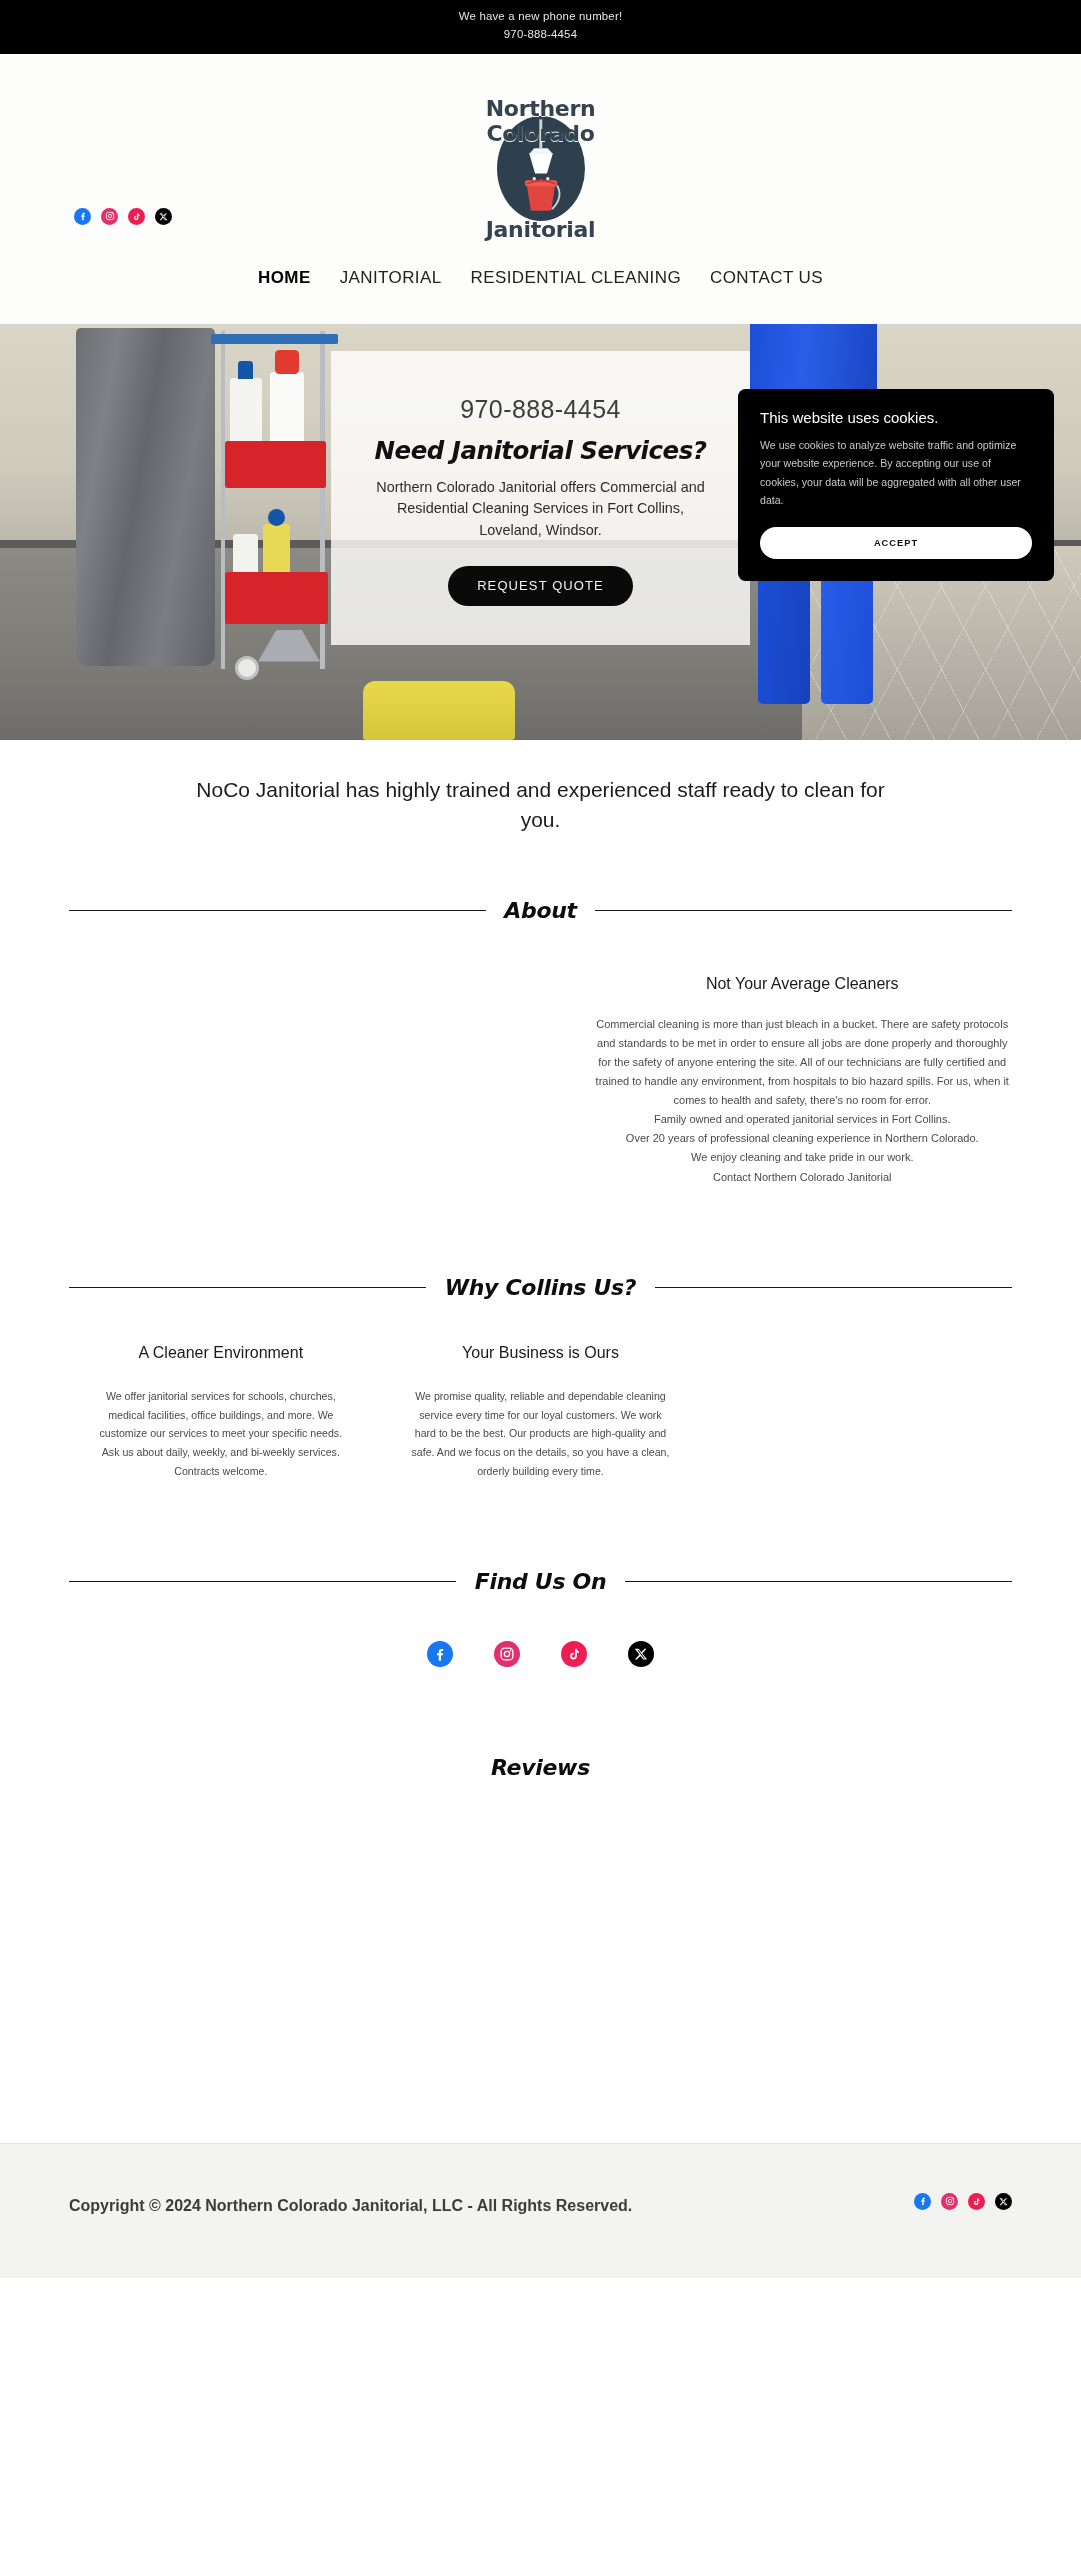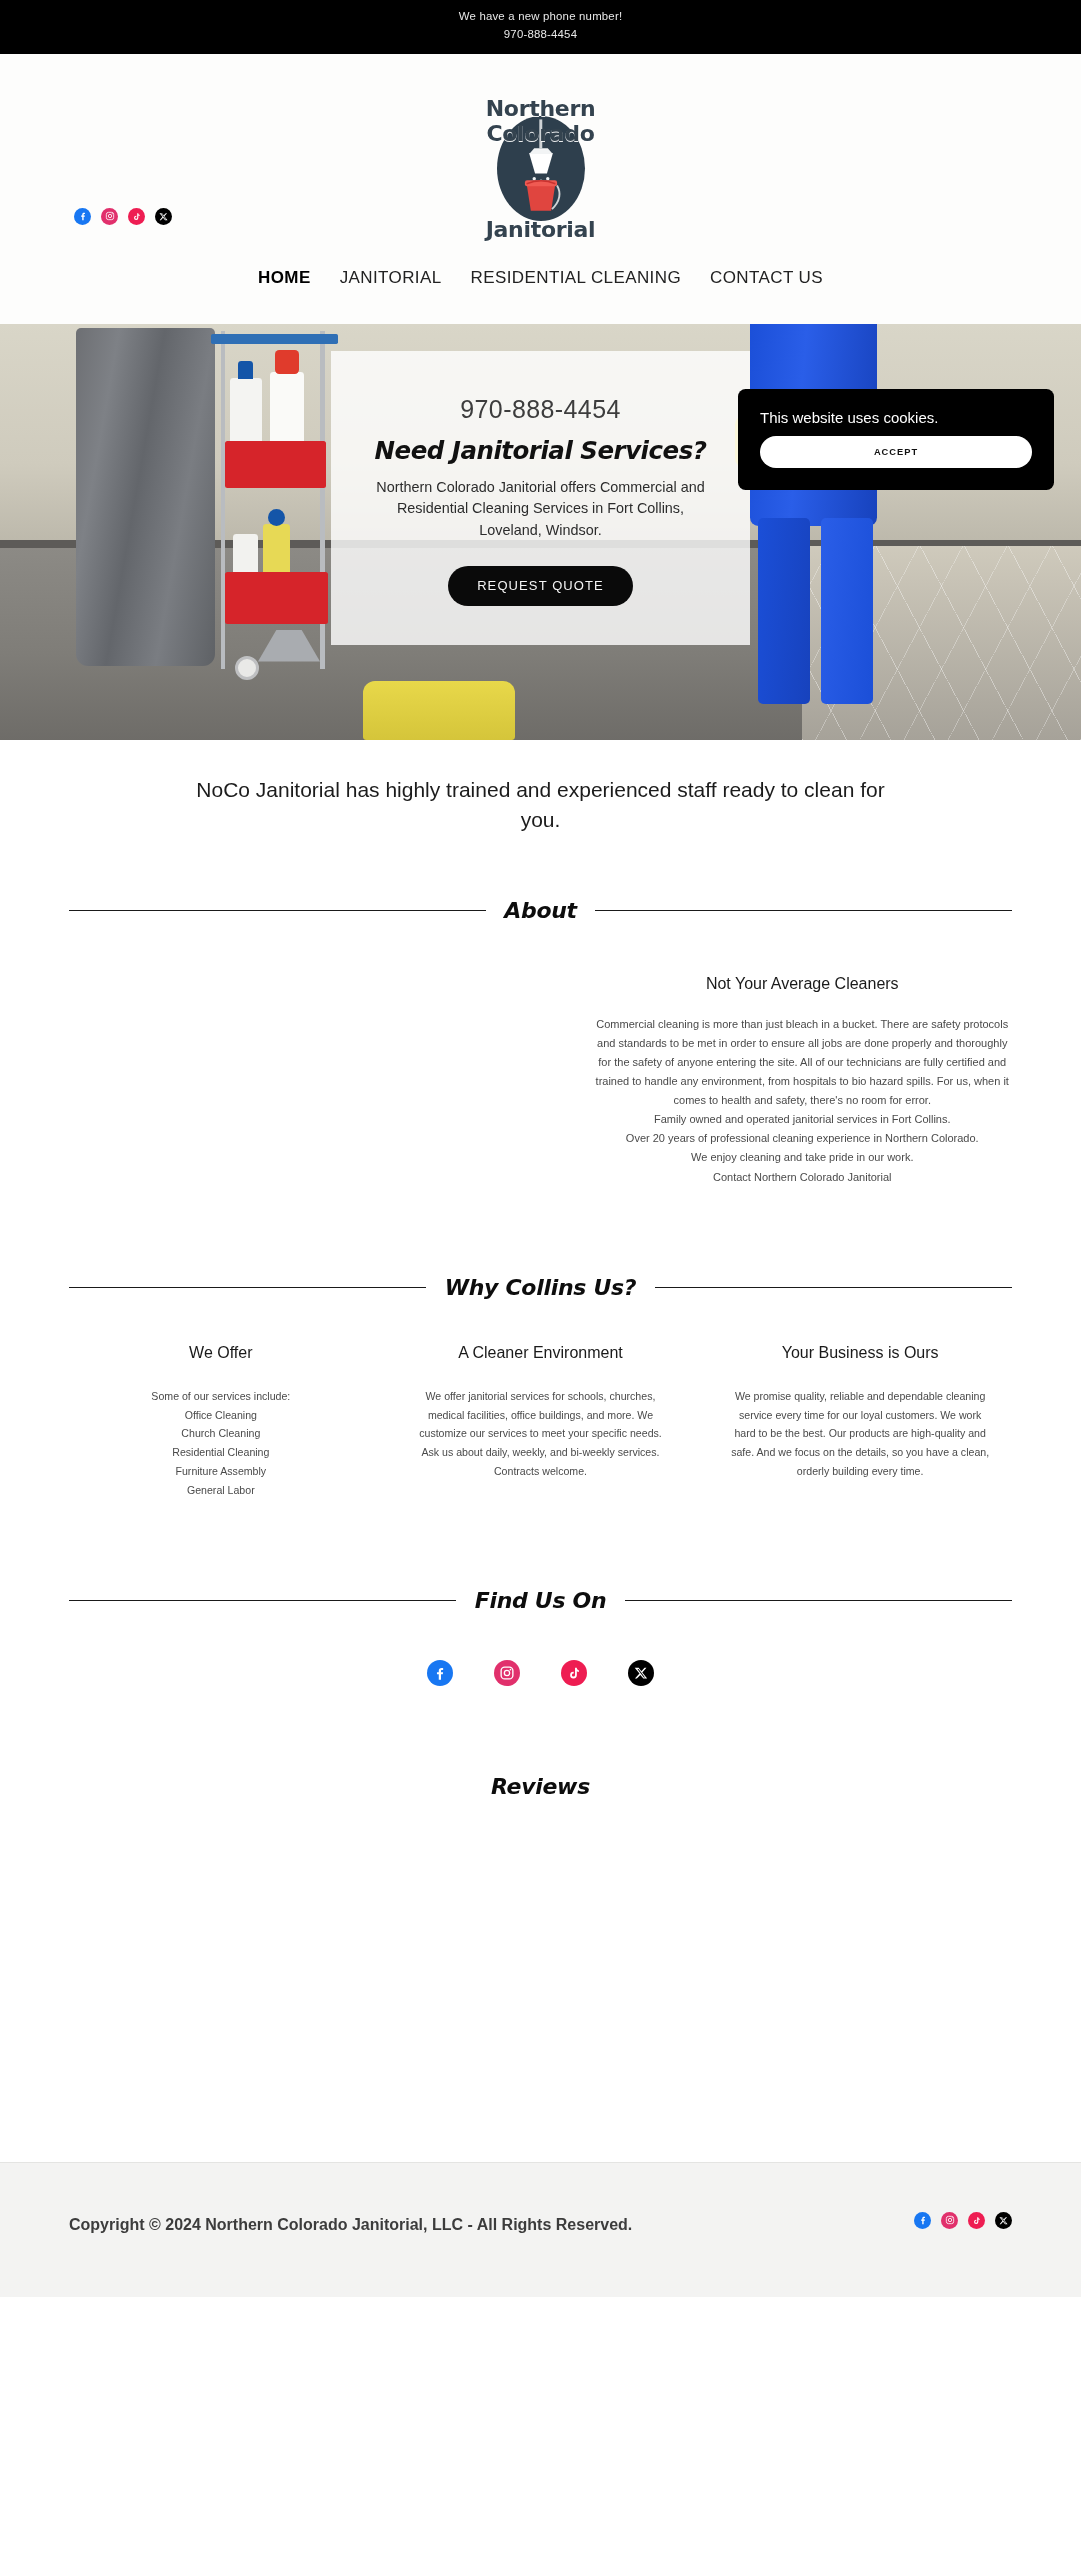--- a/index.html
+++ b/index.html
@@ -450,20 +450,21 @@
 
   <div class="hero-card">
     <div class="hero-phone">970-888-4454</div>
     <div class="hero-title">Need Janitorial Services?</div>
     <div class="hero-sub">Northern Colorado Janitorial offers Commercial and Residential Cleaning Services in Fort Collins, Loveland, Windsor.</div>
     <button class="hero-btn">REQUEST QUOTE</button>
   </div>
 
   <div class="cookie">
     <div class="cookie-title">This website uses cookies.</div>
+    <div class="cookie-body">We use cookies to analyze website traffic and optimize your website experience. By accepting our use of cookies, your data will be aggregated with all other user data.</div>
     <button class="cookie-accept">ACCEPT</button>
   </div>
 </section>
 
 <div class="tagline">NoCo Janitorial has highly trained and experienced staff ready to clean for you.</div>
 
 <div class="gap-md"></div>
 
 <div class="sec-head">
   <div class="rule"></div>
@@ -485,31 +486,20 @@
 
 <div class="gap-lg"></div>
 
 <div class="sec-head">
   <div class="rule"></div>
   <h2>Why Collins Us?</h2>
   <div class="rule"></div>
 </div>
 
 <section class="why-grid">
-  <div class="why-col">
-    <h3>We Offer</h3>
-    <div class="svc">
-      <div>Some of our services include:</div>
-      <div>Office Cleaning</div>
-      <div>Church Cleaning</div>
-      <div>Residential Cleaning</div>
-      <div>Furniture Assembly</div>
-      <div>General Labor</div>
-    </div>
-  </div>
   <div class="why-col">
     <h3>A Cleaner Environment</h3>
     <p>We offer janitorial services for schools, churches, medical facilities, office buildings, and more. We customize our services to meet your specific needs. Ask us about daily, weekly, and bi-weekly services. Contracts welcome.</p>
   </div>
   <div class="why-col">
     <h3>Your Business is Ours</h3>
     <p>We promise quality, reliable and dependable cleaning service every time for our loyal customers. We work hard to be the best. Our products are high-quality and safe. And we focus on the details, so you have a clean, orderly building every time.</p>
   </div>
 </section>
 

